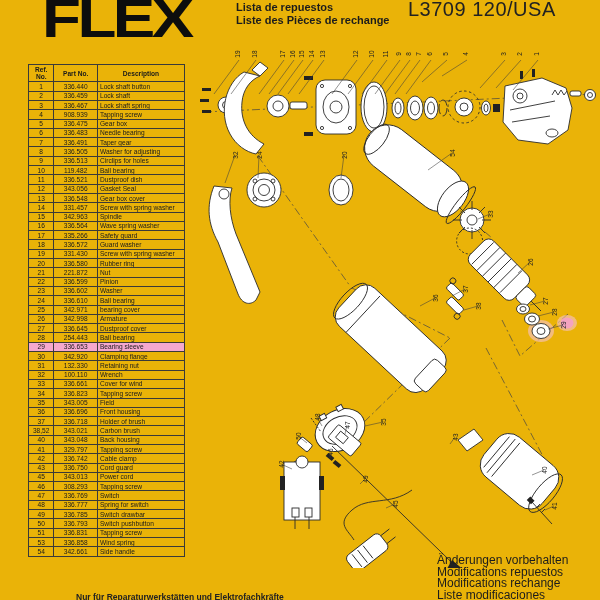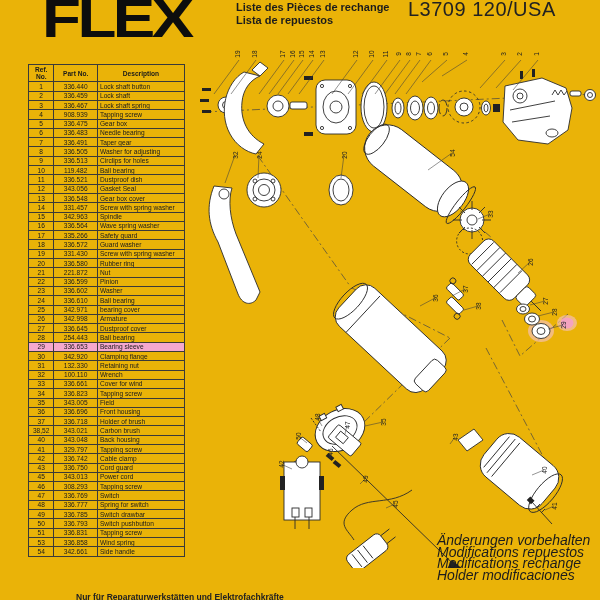--- a/index.html
+++ b/index.html
@@ -25,33 +25,33 @@
   #diagram{position:absolute;left:200px;top:38px;width:400px;height:530px;}
   .ln{stroke:#2b2b2b;stroke-width:0.9;fill:none;}
   .lnf{stroke:#2b2b2b;stroke-width:0.9;fill:#ffffff;}
   .fill{fill:#222;stroke:none;}
   .dash{stroke:#444;stroke-width:0.7;fill:none;stroke-dasharray:8 3 2 3;}
   .leader{stroke:#3c3c3c;stroke-width:0.55;}
   .num{font-family:"Liberation Sans",sans-serif;font-size:6.5px;fill:#222;text-anchor:middle;}
   .halo1{fill:#f49fcb;opacity:0.85;}
   .halo2{fill:#f8c3e0;opacity:0.55;}
   
-  #legal{position:absolute;left:437px;top:535px;font-size:14px;line-height:11.5px;color:#1c1c1c;font-style:italic;}
+  #legal{position:absolute;left:437px;top:555px;font-size:12px;line-height:11.5px;color:#1c1c1c;}
   #note{position:absolute;left:76px;top:592px;font-size:8.5px;font-weight:bold;color:#222;}
 </style>
 </head>
 <body>
 
 <div id="page">
 
   <div id="logo">FLEX</div>
 
   <div id="subtitle">
+    <div>Lista de repuestos</div>
     <div>Liste des Pièces de rechange</div>
-    <div>Lista de repuestos</div>
   </div>
 
   <div id="model">L3709 120/USA</div>
 
   <table id="parts">
     <thead>
       <tr>
         <th>
           <div>Ref.</div>
           <div>No.</div>
@@ -637,17 +637,17 @@
         <text x="347" y="432" transform="rotate(-90 347 432)" class="num">40</text>
         <line x1="354" y1="468" x2="345" y2="472" class="leader"></line>
         <text x="357" y="468" transform="rotate(-90 357 468)" class="num">41</text>
       </g>
   </svg>
 
   <div id="legal">
     <div>Änderungen vorbehalten</div>
     <div>Modifications repuestos</div>
     <div>Modifications rechange</div>
-    <div>Holder modificaciones</div>
+    <div>Liste modificaciones</div>
   </div>
 
   <div id="note">Nur für Reparaturwerkstätten und Elektrofachkräfte</div>
 </div>
 
 </body></html>

